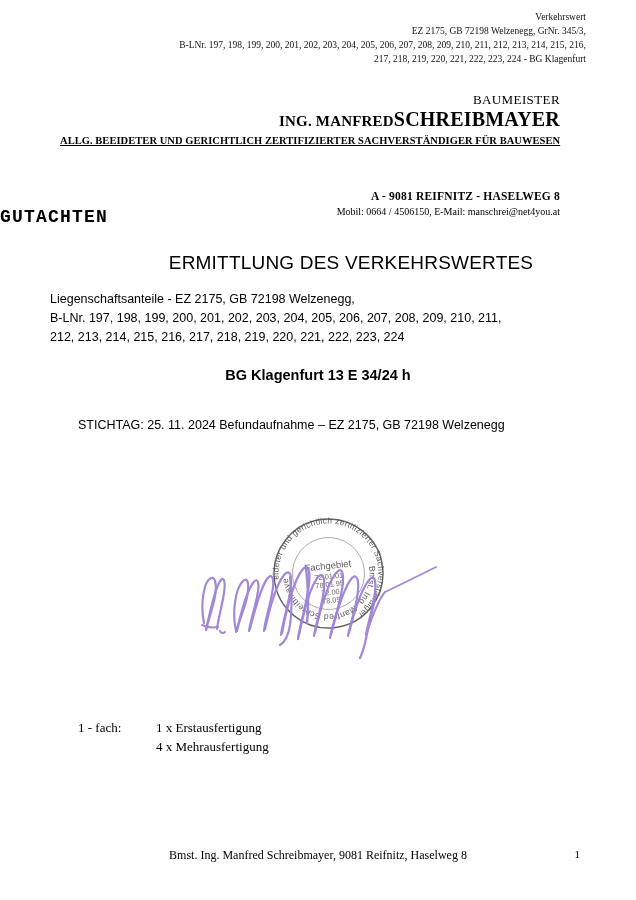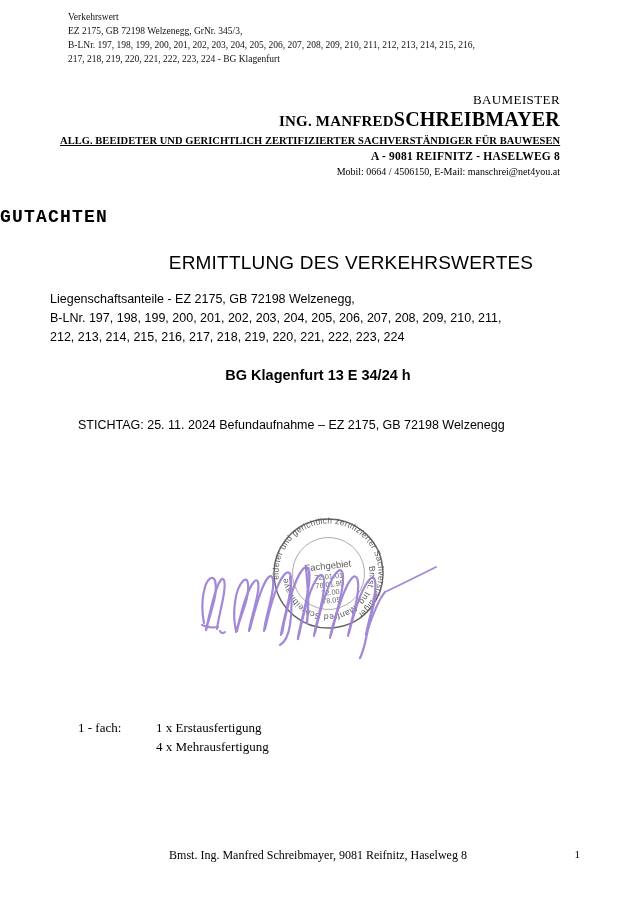--- a/index.html
+++ b/index.html
@@ -13,24 +13,24 @@
     height: 900px;
     background: #ffffff;
     overflow: hidden;
     font-family: "Liberation Serif", serif;
     color: #000000;
   }
 
   
   .ref-block {
     position: absolute;
-    left: 68px;
+    left: 50px;
     top: 10px;
     width: 536px;
-    text-align: left;
+    text-align: right;
     font-family: "Liberation Serif", serif;
     font-size: 9.5px;
     line-height: 14px;
     color: #111;
   }
 
   
   .letterhead {
     position: absolute;
     left: 60px;
@@ -70,20 +70,21 @@
     text-align: center;
     white-space: nowrap;
     margin-top: 1px;
   }
   .lh-addr {
     font-family: "Liberation Serif", serif;
     font-weight: bold;
     font-size: 11.5px;
     line-height: 16px;
     letter-spacing: 0.2px;
+    margin-top: 40px;
   }
   .lh-contact {
     font-family: "Liberation Serif", serif;
     font-size: 10px;
     line-height: 15px;
   }
 
   
   .title-main {
     position: absolute;

